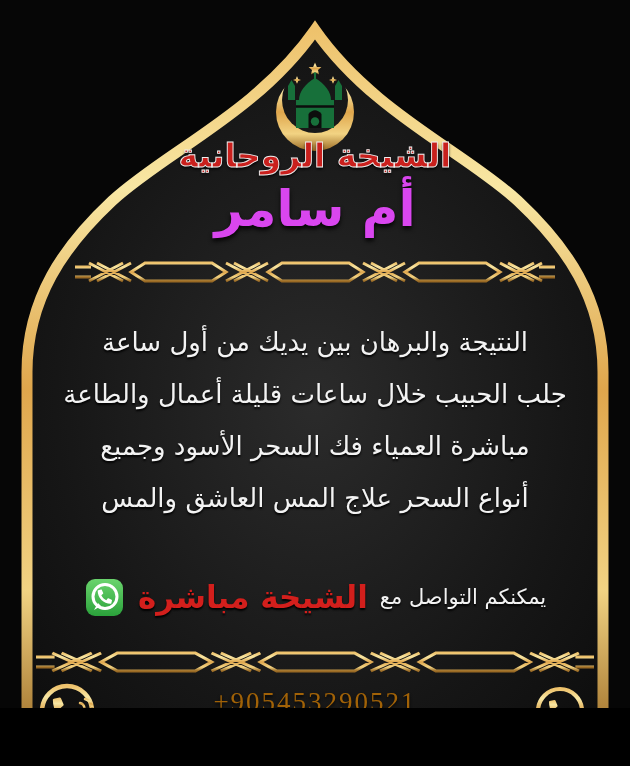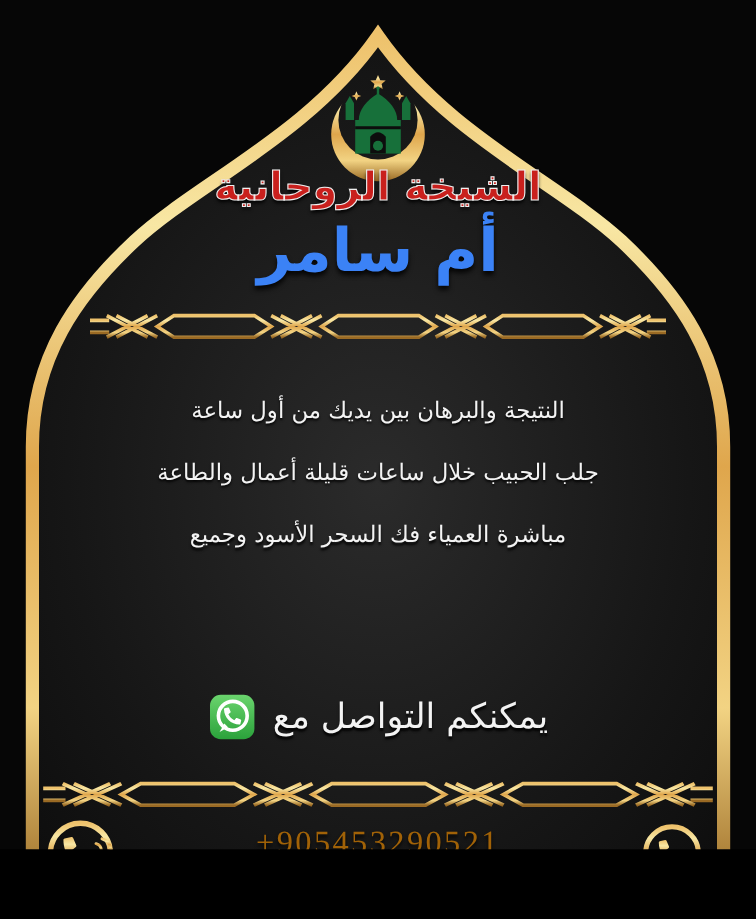--- a/index.html
+++ b/index.html
@@ -16,37 +16,37 @@
     top:136px;
     font-size:33px;font-weight:bold;
     color:#c9201d;
     -webkit-text-stroke:0.9px #efefef;
     text-shadow:0 2px 3px rgba(0,0,0,.9);
     letter-spacing:1px;
   }
   .name{
     top:180px;
     font-size:50px;font-weight:bold;
-    color:#3b82f6;
+    color:#d946ef;
     text-shadow:0 3px 4px rgba(0,0,0,.85);
     letter-spacing:2px;
   }
   .bodylines{position:absolute;top:316px;left:0;right:0;z-index:2;}
   .bodyline{
     height:52px;line-height:52px;
     text-align:center;white-space:nowrap;
-    font-size:19px;color:#f3f3f3;
+    font-size:26px;color:#f3f3f3;
     text-shadow:0 2px 2px rgba(0,0,0,.9);
   }
   .contact{
     position:absolute;top:576px;left:0;right:0;z-index:2;
     display:flex;justify-content:center;align-items:center;gap:12px;
     direction:rtl;
   }
-  .contact .prefix{font-size:29px;color:#f3f3f3;text-shadow:0 2px 2px rgba(0,0,0,.9);}
+  .contact .prefix{font-size:21px;color:#f3f3f3;text-shadow:0 2px 2px rgba(0,0,0,.9);}
   .contact .highlight{
     font-size:31px;font-weight:bold;color:#d31f1c;
     text-shadow:0 2px 2px rgba(0,0,0,.95);
   }
   .phone{
     top:687px;
     font-family:"Liberation Serif","DejaVu Serif",serif;
     font-size:27px;
     color:#a16207;
     letter-spacing:2px;
@@ -139,24 +139,26 @@
   </svg>
 
   <div class="txt title" dir="rtl">الشيخة الروحانية</div>
 
   <div class="txt name" dir="rtl">أم سامر</div>
 
   <div class="bodylines" dir="rtl">
     <div class="bodyline">النتيجة والبرهان بين يديك من أول ساعة</div>
     <div class="bodyline">جلب الحبيب خلال ساعات قليلة أعمال والطاعة</div>
     <div class="bodyline">مباشرة العمياء فك السحر الأسود وجميع</div>
+    <div class="bodyline">أنواع السحر علاج المس العاشق والمس</div>
   </div>
 
   <div class="contact">
     <span class="prefix">يمكنكم التواصل مع</span>
+    <span class="highlight">الشيخة مباشرة</span>
     <svg width="42" height="42" viewBox="0 0 42 42">
       <defs>
         <linearGradient id="waG" x1="0" y1="0" x2="0" y2="1">
           <stop offset="0" stop-color="#6ad46d"></stop>
           <stop offset="1" stop-color="#2ba23b"></stop>
         </linearGradient>
       </defs>
       <rect x="2" y="3" width="37" height="37" rx="9" fill="url(#waG)"></rect>
       <circle cx="21" cy="20.5" r="12" fill="none" stroke="#ffffff" stroke-width="3"></circle>
       <path d="M10 34 L14 27 L17 30 Z" fill="#ffffff"></path>

